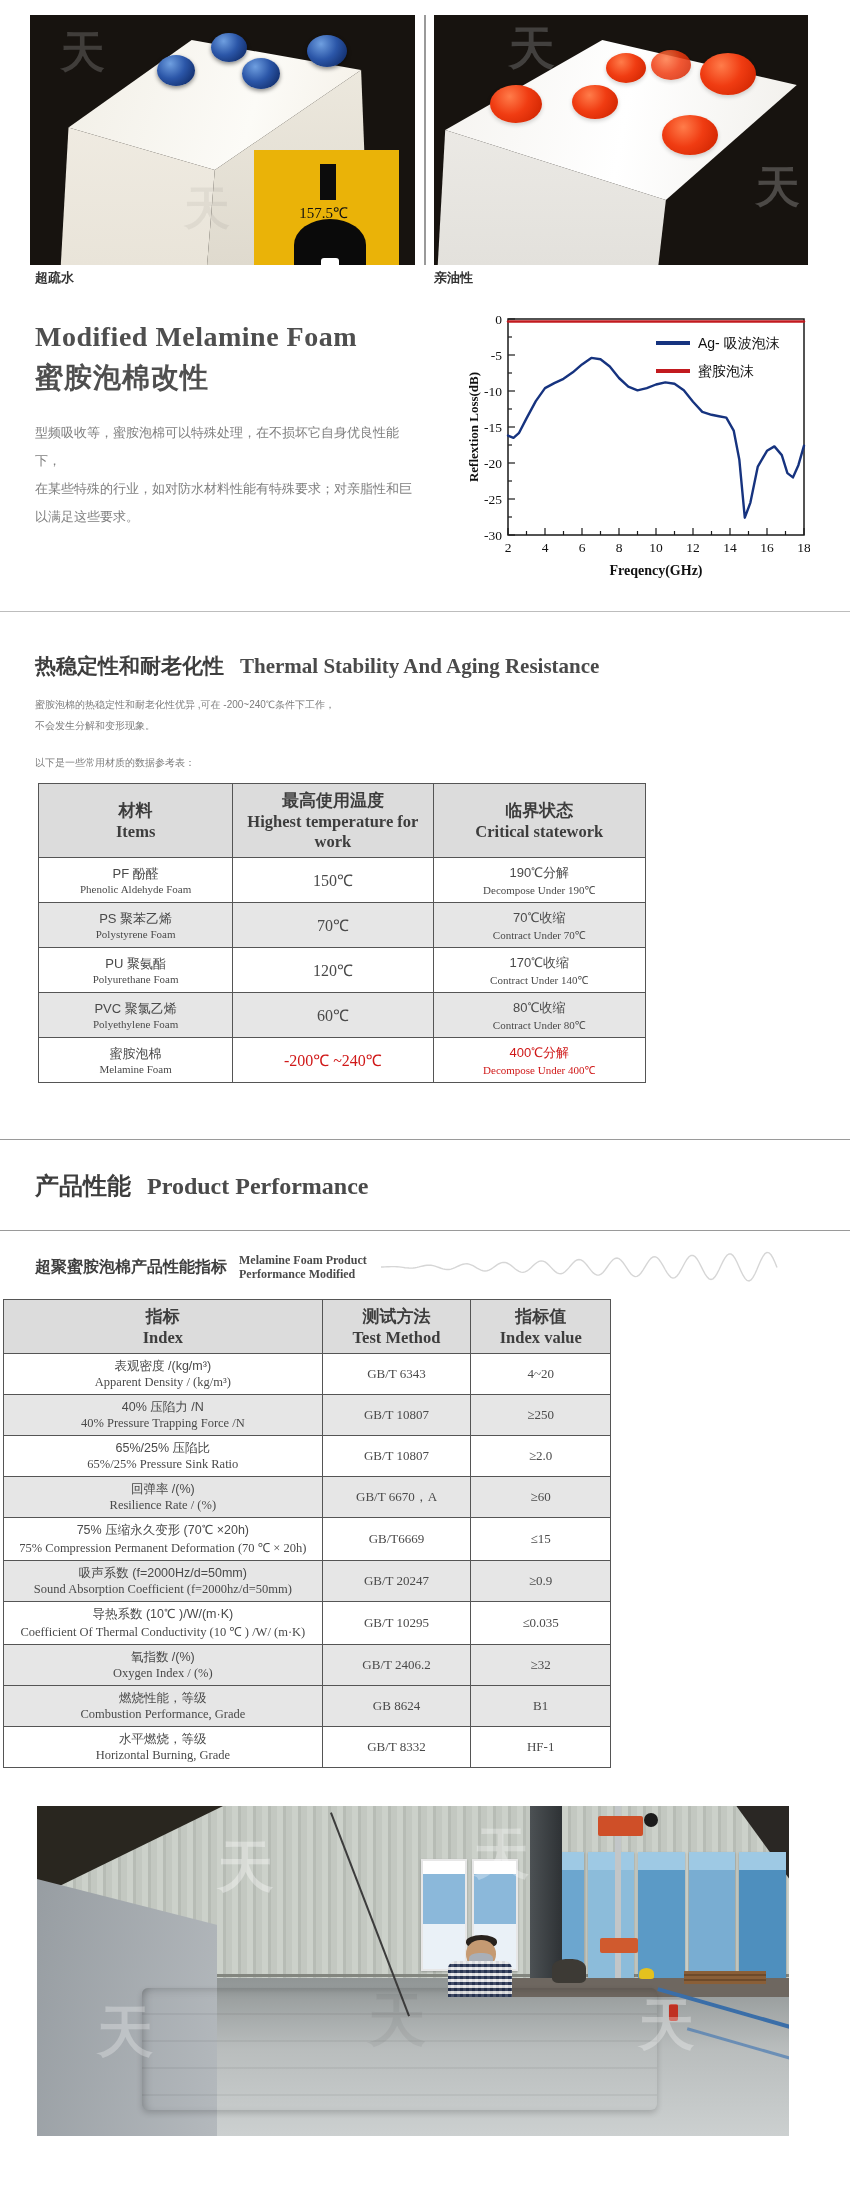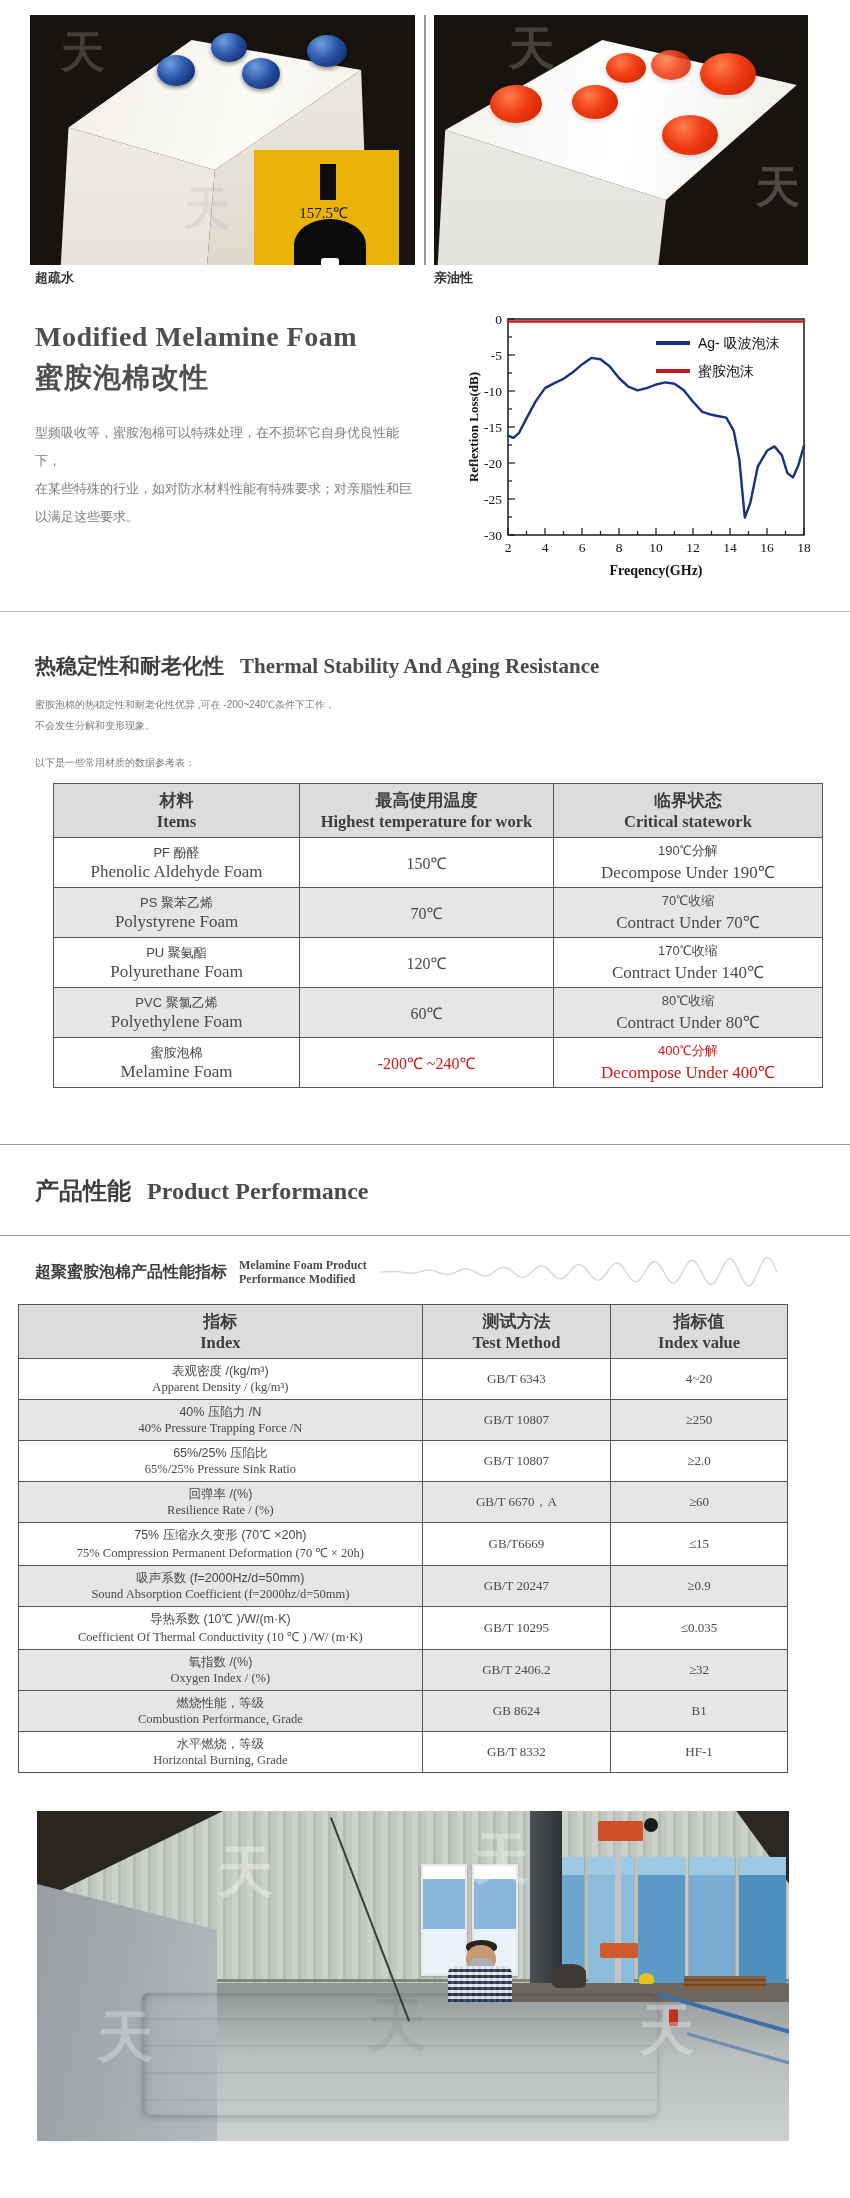--- a/index.html
+++ b/index.html
@@ -45,29 +45,29 @@
   .sec-head{display:flex;align-items:baseline;gap:16px;}
   .sec-head .zh{font-weight:bold;color:#3e3e3e;}
   .sec-head .en{font-weight:bold;color:#4a4a4a;}
   .thermal-head .zh{font-size:21px;}
   .thermal-head .en{font-size:21px;}
   .perf-head .zh{font-size:24px;}
   .perf-head .en{font-size:24px;}
   .body-text{font-size:10px;line-height:2.1;color:#7d7d7d;}
 
   
-  table{border-collapse:collapse;width:770px;margin-left:18px;table-layout:fixed;}
+  table{border-collapse:collapse;width:608px;margin-left:3px;table-layout:fixed;}
   table,th,td{border:1px solid #555;}
   th{background:#dcdcdc;padding:5px 4px;}
   th .zh{font-size:17px;font-weight:bold;color:#3d3d3d;font-family:"Liberation Sans",sans-serif;}
   th .en{font-size:16.5px;font-weight:bold;color:#3d3d3d;font-family:"Liberation Serif",serif;}
   td{text-align:center;vertical-align:middle;padding:4px 3px;}
   tr.alt td{background:#e6e6e6;}
   td .zh{font-size:13px;color:#4a4a4a;}
-  td .en{font-size:17px;color:#4a4a4a;font-family:"Liberation Serif",serif;}
+  td .en{font-size:11px;color:#4a4a4a;font-family:"Liberation Serif",serif;}
   td.big{font-size:16px;font-family:"Liberation Serif",serif;}
   .redtext, .redtext .zh, .redtext .en{color:#d01818 !important;}
   #thermal-table td{height:36px;}
   #perf-table td{height:31px;}
   #perf-table td .zh{font-size:12.5px;}
   #perf-table td .en{font-size:12.5px;}
   #perf-table td.mid{font-size:13px;font-family:"Liberation Serif",serif;}
 
   
   .perf-sub{display:flex;align-items:center;margin:14px 0 10px 35px;}

